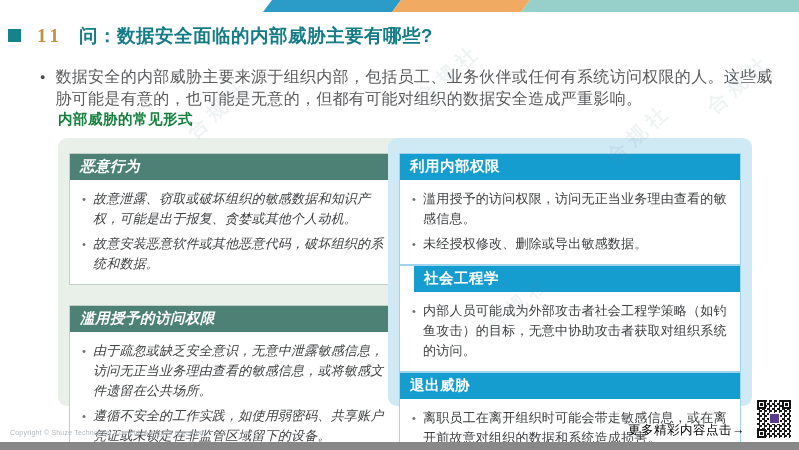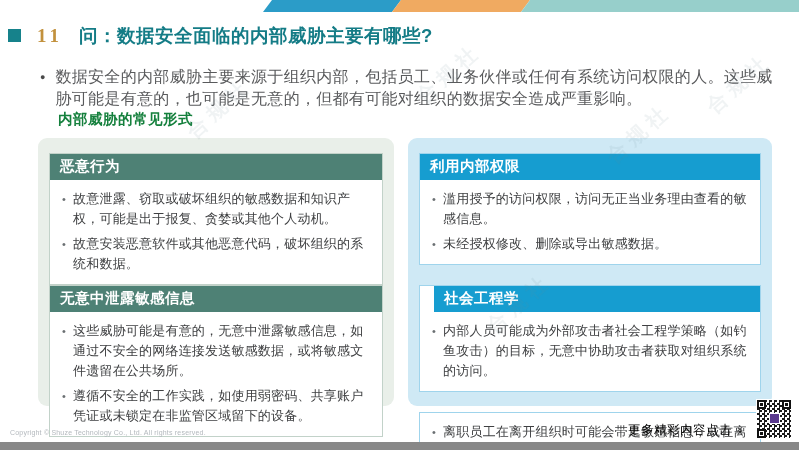--- a/index.html
+++ b/index.html
@@ -20,22 +20,22 @@
 
   
   .intro{position:absolute;top:66px;left:40px;width:734px;display:flex;}
   .intro-dot{color:#4a4a4a;font-size:9px;line-height:22px;margin:0 10px 0 0;flex:0 0 auto;}
   .intro-text{margin:0;color:#595a5c;font-size:16px;line-height:22px;letter-spacing:0.3px;}
 
   .section-label{position:absolute;top:110px;left:58px;color:#15803d;font-size:14.5px;font-weight:bold;letter-spacing:0.5px;}
 
   
   .col{position:absolute;top:138px;height:268px;border-radius:9px;box-sizing:border-box;padding:15px 11px;display:flex;flex-direction:column;}
-  .col-left{left:38px;width:356px;background:#e9efe9;}
-  .col-right{left:408px;width:364px;background:#cfe9f5;gap:20px;}
+  .col-left{left:58px;width:356px;background:#e9efe9;gap:20px;font-style:italic;}
+  .col-right{left:388px;width:364px;background:#cfe9f5;gap:0;}
 
   .card{background:#ffffff;display:flex;flex-direction:column;}
   .col-left .card{border:1px solid #c2d2c9;}
   .col-right .card{border:1px solid #9fd4ec;}
   .card-header{color:#ffffff;font-size:14.5px;font-weight:bold;padding:3px 10px 4px 10px;letter-spacing:0.5px;}
   .card-body{margin:0;padding:9px 10px 10px 6px;list-style:none;display:flex;flex-direction:column;gap:5px;}
   .card-bullet{display:flex;color:#3f4042;font-size:13px;line-height:20px;letter-spacing:0.2px;}
   .card-bullet .b-dot{color:#6a6f72;font-size:11px;margin:0 7px 0 6px;flex:0 0 auto;}
 
   
@@ -84,25 +84,25 @@
             <span class="b-dot">•</span>
             <span>故意泄露、窃取或破坏组织的敏感数据和知识产权，可能是出于报复、贪婪或其他个人动机。</span>
           </li>
           <li class="card-bullet">
             <span class="b-dot">•</span>
             <span>故意安装恶意软件或其他恶意代码，破坏组织的系统和数据。</span>
           </li>
         </ul>
       </div>
       <div class="card">
-        <div class="card-header" style="background: rgb(78, 129, 117);">无意中泄露敏感信息</div>
+        <div class="card-header" style="background: rgb(78, 129, 117);">滥用授予的访问权限</div>
         <ul class="card-body">
           <li class="card-bullet">
             <span class="b-dot">•</span>
-            <span>这些威胁可能是有意的，无意中泄露敏感信息，如通过不安全的网络连接发送敏感数据，或将敏感文件遗留在公共场所。</span>
+            <span>由于疏忽或缺乏安全意识，无意中泄露敏感信息，访问无正当业务理由查看的敏感信息，或将敏感文件遗留在公共场所。</span>
           </li>
           <li class="card-bullet">
             <span class="b-dot">•</span>
             <span>遵循不安全的工作实践，如使用弱密码、共享账户凭证或未锁定在非监管区域留下的设备。</span>
           </li>
         </ul>
       </div>
     </div>
   <div class="col col-right" id="col-right" style="background: rgb(207, 233, 245);">
       <div class="card">
@@ -121,20 +121,21 @@
       <div class="card">
         <div class="card-header" style="background: rgb(22, 157, 208); margin-left: 14px;">社会工程学</div>
         <ul class="card-body">
           <li class="card-bullet">
             <span class="b-dot">•</span>
             <span>内部人员可能成为外部攻击者社会工程学策略（如钓鱼攻击）的目标，无意中协助攻击者获取对组织系统的访问。</span>
           </li>
         </ul>
       </div>
       <div class="card">
+        <div class="card-header" style="background: rgb(22, 157, 208);">退出威胁</div>
         <ul class="card-body">
           <li class="card-bullet">
             <span class="b-dot">•</span>
             <span>离职员工在离开组织时可能会带走敏感信息，或在离开前故意对组织的数据和系统造成损害。</span>
           </li>
         </ul>
       </div>
     </div>
 
   <div class="copyright">Copyright © Shuze Technology Co., Ltd. All rights reserved.</div>

